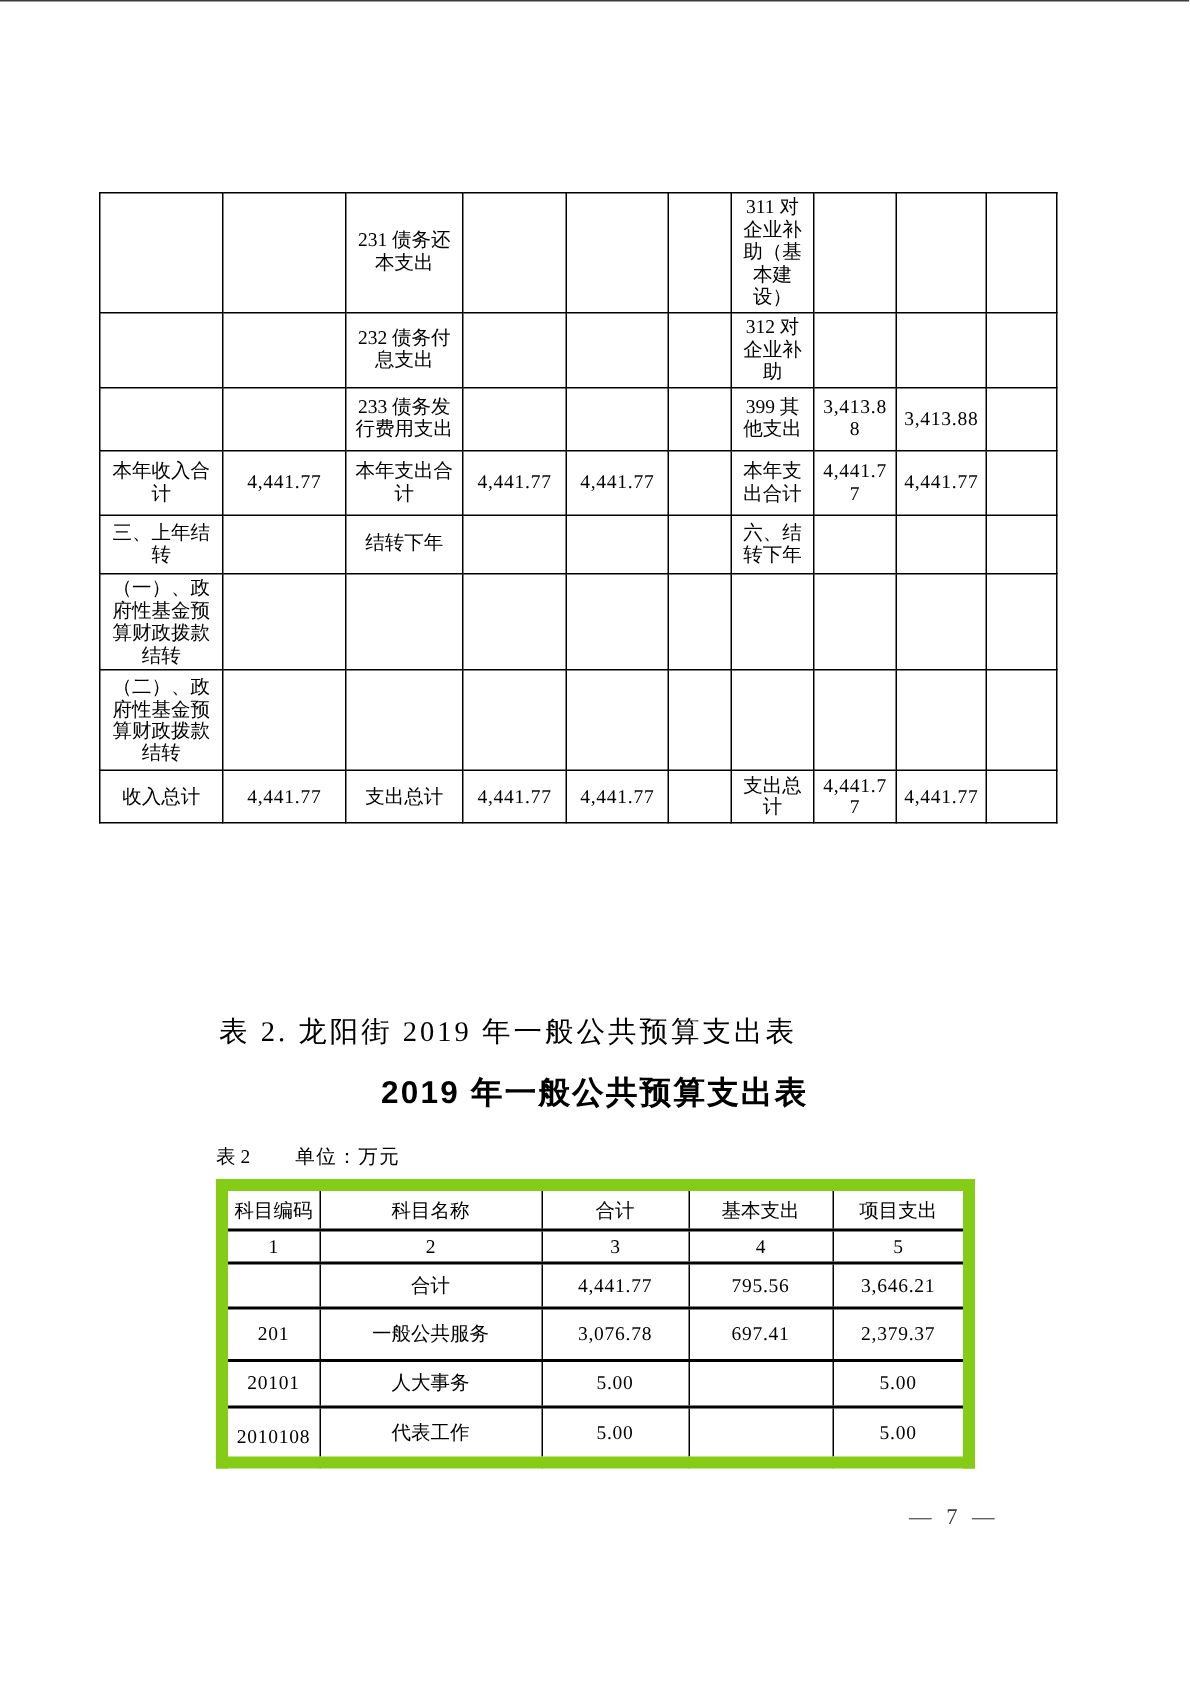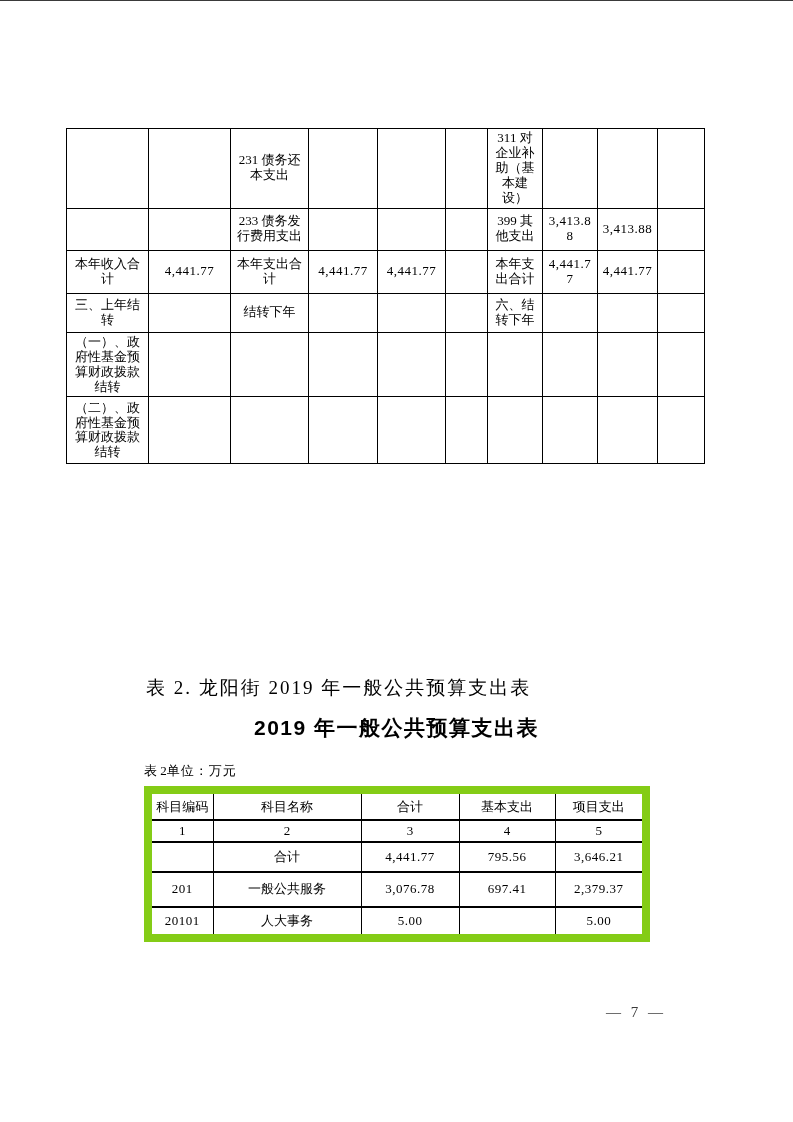--- a/index.html
+++ b/index.html
@@ -40,21 +40,21 @@
   .title2{
     position:absolute;left:0;top:714px;width:793px;
     text-align:center;font-size:21px;font-weight:bold;letter-spacing:1.5px;
     font-family:"Liberation Sans","DejaVu Sans",sans-serif;
   }
   .meta{
     position:absolute;left:144px;top:762px;width:498px;
     font-size:13px;
     display:flex;align-items:flex-end;
   }
-  .meta .unit{margin-right:62px;letter-spacing:1px;}
+  .meta .unit{margin-right:62px;letter-spacing:1px;margin-left:30px;}
   
   .t2{
     position:absolute;left:144px;top:786px;
     width:498px;
     border-collapse:collapse;table-layout:fixed;
     border:8px solid #84cc16;
   }
   .t2 th,.t2 td{
     border:1px solid #000;
     border-top:2px solid #000;border-bottom:2px solid #000;
@@ -97,20 +97,32 @@
           <td></td>
           <td>231 债务还本支出</td>
           <td></td>
           <td></td>
           <td></td>
           <td>311 对企业补助（基本建设）</td>
           <td class="brk"></td>
           <td class="brk"></td>
           <td class="brk"></td>
         </tr>
+        <tr class="t1-r1">
+          <td></td>
+          <td></td>
+          <td>232 债务付息支出</td>
+          <td></td>
+          <td></td>
+          <td></td>
+          <td>312 对企业补助</td>
+          <td class="brk"></td>
+          <td class="brk"></td>
+          <td class="brk"></td>
+        </tr>
         <tr class="t1-r2">
           <td></td>
           <td></td>
           <td>233 债务发行费用支出</td>
           <td></td>
           <td></td>
           <td></td>
           <td>399 其他支出</td>
           <td class="num brk">3,413.88</td>
           <td class="num brk">3,413.88</td>
@@ -155,20 +167,32 @@
         <tr class="t1-r6">
           <td>（二）、政府性基金预算财政拨款结转</td>
           <td></td>
           <td></td>
           <td></td>
           <td></td>
           <td></td>
           <td></td>
           <td class="brk"></td>
           <td class="brk"></td>
+          <td class="brk"></td>
+        </tr>
+        <tr class="t1-r7">
+          <td>收入总计</td>
+          <td class="num">4,441.77</td>
+          <td>支出总计</td>
+          <td class="num">4,441.77</td>
+          <td class="num">4,441.77</td>
+          <td></td>
+          <td>支出总计</td>
+          <td class="num brk">4,441.77</td>
+          <td class="num brk">4,441.77</td>
           <td class="brk"></td>
         </tr>
       </tbody>
   </table>
 
   <div class="caption">表 2. 龙阳街 2019 年一般公共预算支出表</div>
 
   <div class="title2">2019 年一般公共预算支出表</div>
 
   <div class="meta">
@@ -215,18 +239,25 @@
           <td class="num">697.41</td>
           <td class="num">2,379.37</td>
         </tr>
         <tr class="t2-r2">
           <td class="num">20101</td>
           <td>人大事务</td>
           <td class="num">5.00</td>
           <td></td>
           <td class="num">5.00</td>
         </tr>
+        <tr class="t2-r3">
+          <td class="num">2010108</td>
+          <td>代表工作</td>
+          <td class="num">5.00</td>
+          <td></td>
+          <td class="num">5.00</td>
+        </tr>
       </tbody>
   </table>
 
   <div class="footer">— 7 —</div>
 
 </div>
 
 </body></html>

